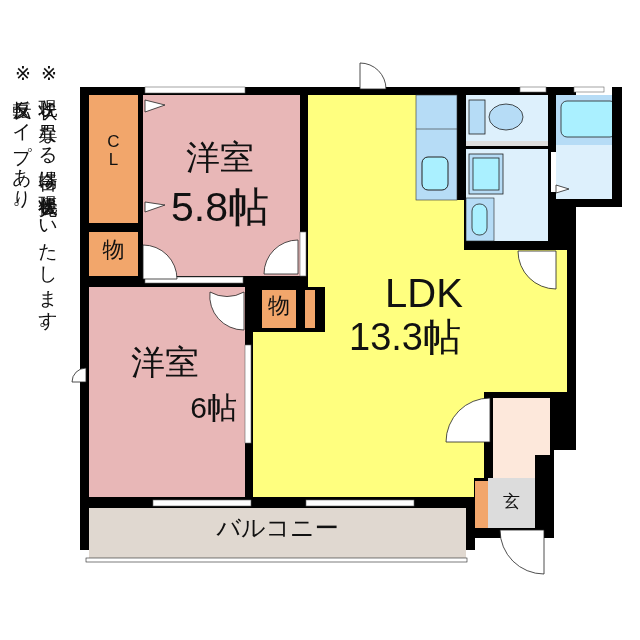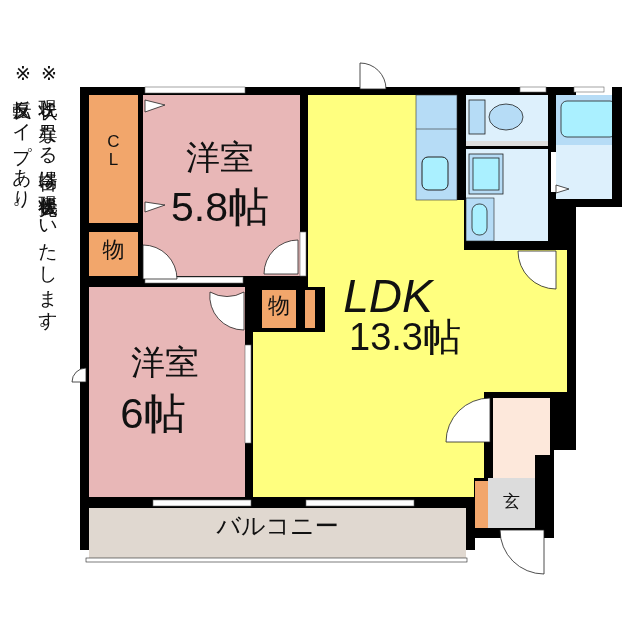--- a/index.html
+++ b/index.html
@@ -97,22 +97,22 @@
 <div class="vtext" style="left:12px;top:62px;">※反転タイプあり。</div>
 
 <div class="label" style="left:89px;top:133px;width:49px;font-size:17px;">C
 L</div>
 <div class="label" style="left:89px;top:238px;width:49px;font-size:22px;">物</div>
 
 <div class="label" style="left:160px;top:140px;width:120px;font-size:34px;">洋室</div>
 <div class="label" style="left:160px;top:186px;width:120px;font-size:41px;">5.8帖</div>
 
 <div class="label" style="left:105px;top:345px;width:120px;font-size:34px;">洋室</div>
-<div class="label" style="left:87px;top:392px;width:100px;font-size:42px;text-align:center;padding-left:16px;">6帖</div>
+<div class="label" style="left:121px;top:392px;width:100px;font-size:30px;text-align:right;padding-left:16px;">6帖</div>
 
 <div class="label" style="left:262px;top:294px;width:34px;font-size:22px;">物</div>
 
-<div class="label" style="left:323px;top:272px;width:130px;font-size:46px;font-style:italic;">LDK</div>
+<div class="label" style="left:359px;top:272px;width:130px;font-size:40px;">LDK</div>
 <div class="label" style="left:340px;top:318px;width:130px;font-size:38px;">13.3帖</div>
 
 <div class="label" style="left:488px;top:493px;width:47px;font-size:17px;">玄</div>
 
-<div class="label" style="left:89px;top:515px;width:377px;font-size:24px;font-family:Liberation Mono, monospace;">バルコニー</div>
+<div class="label" style="left:89px;top:515px;width:377px;font-size:24px;">バルコニー</div>
 
 </body></html>

